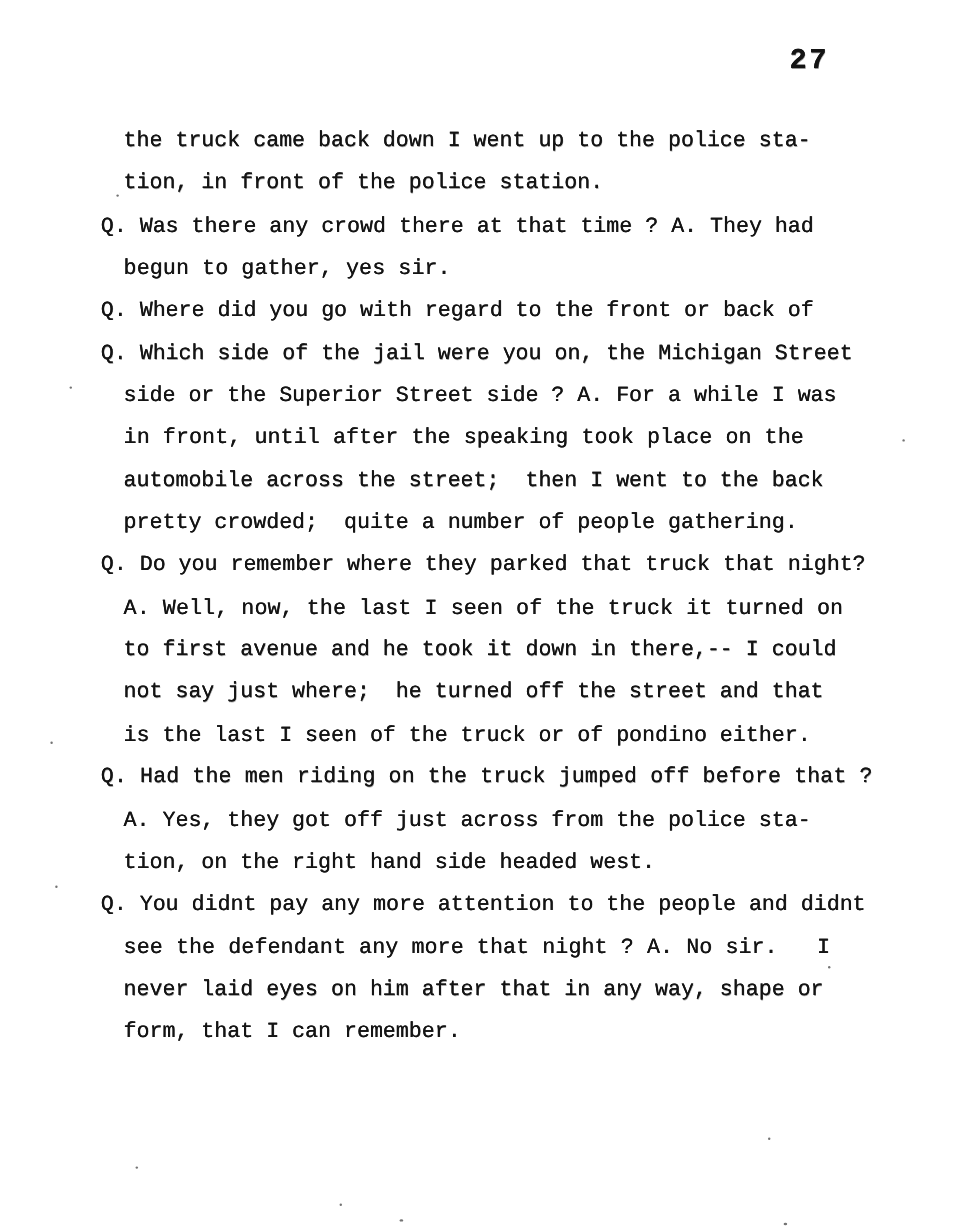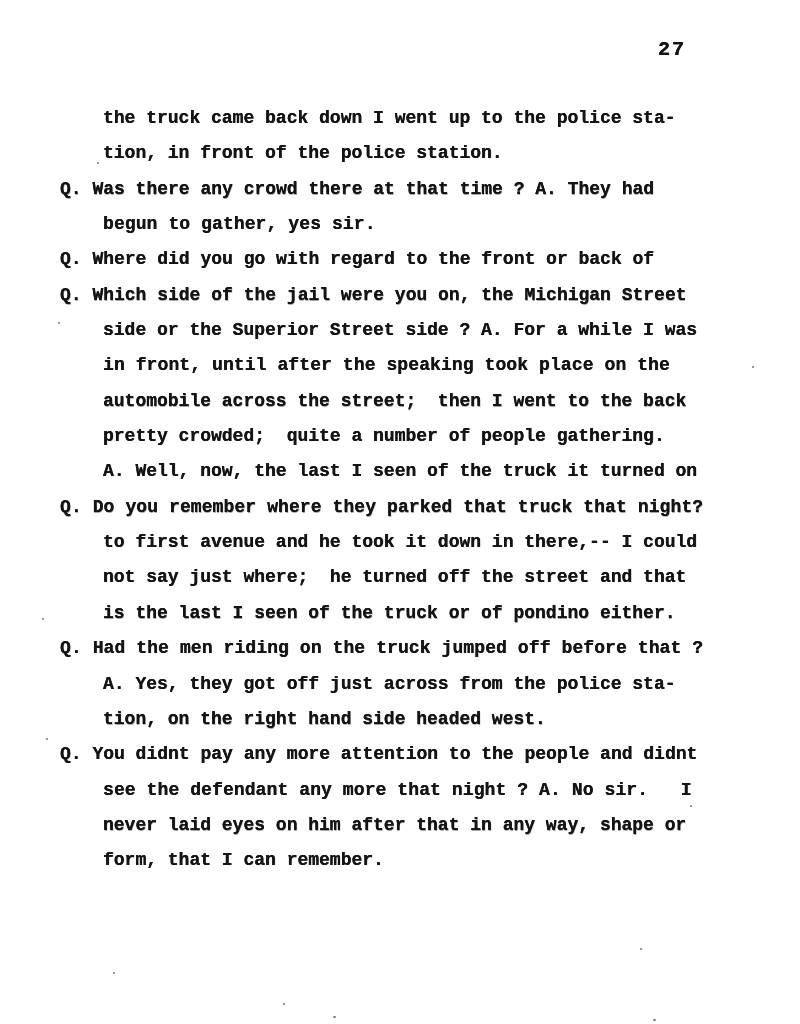--- a/index.html
+++ b/index.html
@@ -17,40 +17,40 @@
   .page {
     position: absolute;
     inset: 0;
     background: var(--paper, #ffffff);
     color: var(--ink, #141414);
   }
   .page-number {
     position: absolute;
     top: 38px;
     left: 658px;
-    font-size: 20px;
+    font-size: 24px;
     font-weight: bold;
     letter-spacing: 2px;
     text-shadow: 0 0 0.5px currentColor, 0.4px 0.3px 0 rgba(0,0,0,0.4);
   }
   .lines {
     position: absolute;
     top: 101px;
     left: 0;
     right: 0;
   }
   .line {
     height: 35.35px;
     line-height: 35.35px;
     font-size: 18px;
-    font-weight: bold;
+    font-weight: normal;
     white-space: pre;
     text-shadow: 0 0 0.5px currentColor, 0.4px 0.3px 0 rgba(0,0,0,0.35);
   }
-  .line.q    { padding-left: 60px;  }
+  .line.q    { padding-left: 84px;  }
   .line.cont { padding-left: 103px; }
   
   .line:nth-child(3n)  { transform: translateY(0.4px); }
   .line:nth-child(4n)  { letter-spacing: 0.1px; }
   .speck {
     position: absolute;
     background: #2a2a2a;
     border-radius: 50%;
     opacity: 0.65;
   }
@@ -65,22 +65,22 @@
       <div class="line cont">the truck came back down I went up to the police sta-</div>
       <div class="line cont">tion, in front of the police station.</div>
       <div class="line q">Q. Was there any crowd there at that time ? A. They had</div>
       <div class="line cont">begun to gather, yes sir.</div>
       <div class="line q">Q. Where did you go with regard to the front or back of</div>
       <div class="line q">Q. Which side of the jail were you on, the Michigan Street</div>
       <div class="line cont">side or the Superior Street side ? A. For a while I was</div>
       <div class="line cont">in front, until after the speaking took place on the</div>
       <div class="line cont">automobile across the street;  then I went to the back</div>
       <div class="line cont">pretty crowded;  quite a number of people gathering.</div>
+      <div class="line q">Q. Do you remember where they parked that truck that night?</div>
       <div class="line cont">A. Well, now, the last I seen of the truck it turned on</div>
-      <div class="line q">Q. Do you remember where they parked that truck that night?</div>
       <div class="line cont">to first avenue and he took it down in there,-- I could</div>
       <div class="line cont">not say just where;  he turned off the street and that</div>
       <div class="line cont">is the last I seen of the truck or of pondino either.</div>
       <div class="line q">Q. Had the men riding on the truck jumped off before that ?</div>
       <div class="line cont">A. Yes, they got off just across from the police sta-</div>
       <div class="line cont">tion, on the right hand side headed west.</div>
       <div class="line q">Q. You didnt pay any more attention to the people and didnt</div>
       <div class="line cont">see the defendant any more that night ? A. No sir.   I</div>
       <div class="line cont">never laid eyes on him after that in any way, shape or</div>
       <div class="line cont">form, that I can remember.</div>

